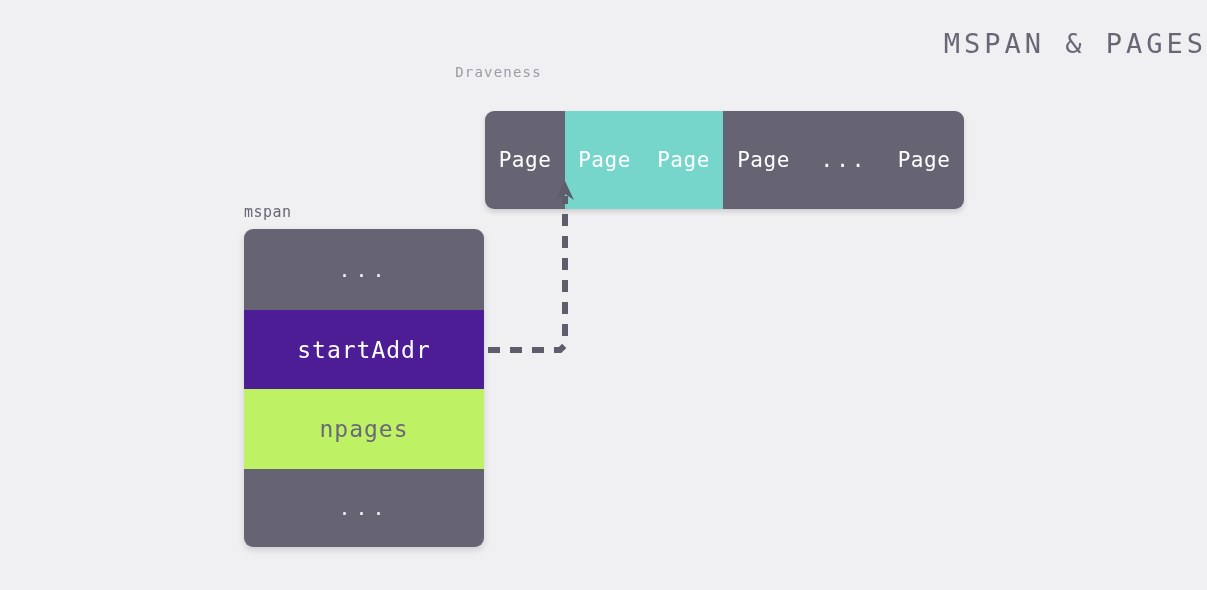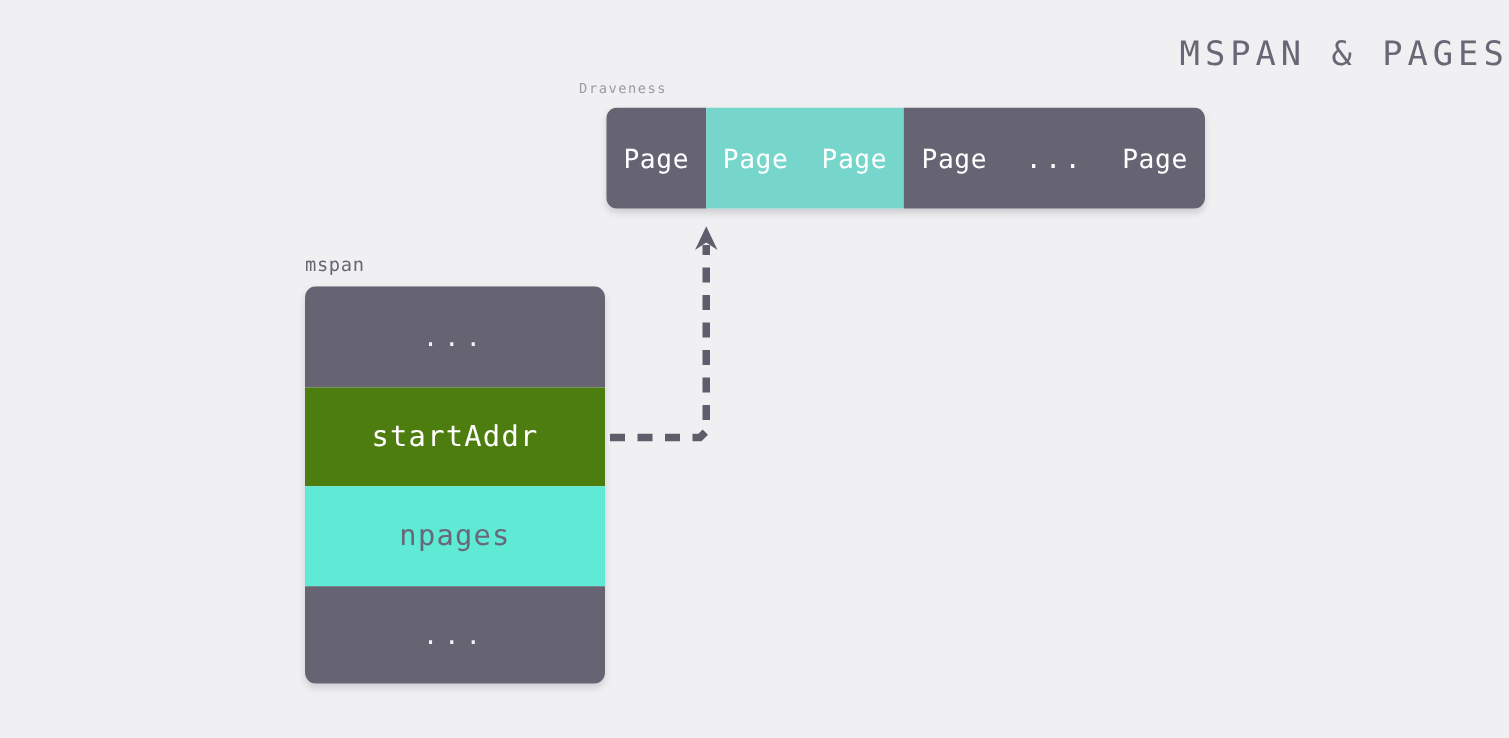--- a/index.html
+++ b/index.html
@@ -36,33 +36,33 @@
     color: #696776;
     font-weight: 400;
   }
   .subtitle {
     position: absolute;
     left: 0;
     top: 64px;
     width: 997px;
     text-align: center;
     font-family: "DejaVu Sans Mono", monospace;
-    font-size: 11px;
+    font-size: 14px;
     letter-spacing: 1.2px;
     color: #9b9aa6;
     font-weight: 400;
   }
 
   
   .pages-strip {
     position: absolute;
     left: 485px;
-    top: 86px;
+    top: 111px;
     width: 479px;
-    height: 81px;
+    height: 98px;
     border-radius: 9px;
     overflow: hidden;
     display: flex;
     box-shadow: 0 3px 5px rgba(90,88,104,0.22);
   }
   .page-cell {
     display: flex;
     align-items: center;
     justify-content: center;
     font-family: "DejaVu Sans Mono", monospace;
@@ -108,25 +108,25 @@
     justify-content: center;
     width: 100%;
     box-sizing: border-box;
     font-family: "DejaVu Sans Mono", monospace;
   }
   .mspan-row.gray {
     background: #666473;
     color: #f2f2f4;
   }
   .mspan-row.teal {
-    background: #4d7c0f;
+    background: #4c1d95;
     color: #ffffff;
   }
   .mspan-row.yellow {
-    background: #5eead4;
+    background: #bef264;
     color: #6a6878;
   }
   .row-dots { height: 81px; font-size: 20px; letter-spacing: 5px; }
   .row-field { height: 79px; font-size: 23px; letter-spacing: 1px; }
   .row-field-2 { height: 80px; font-size: 23px; letter-spacing: 1px; }
   .row-dots-2 { height: 78px; font-size: 20px; letter-spacing: 5px; }
 
   
   .arrow-layer {
     position: absolute;

